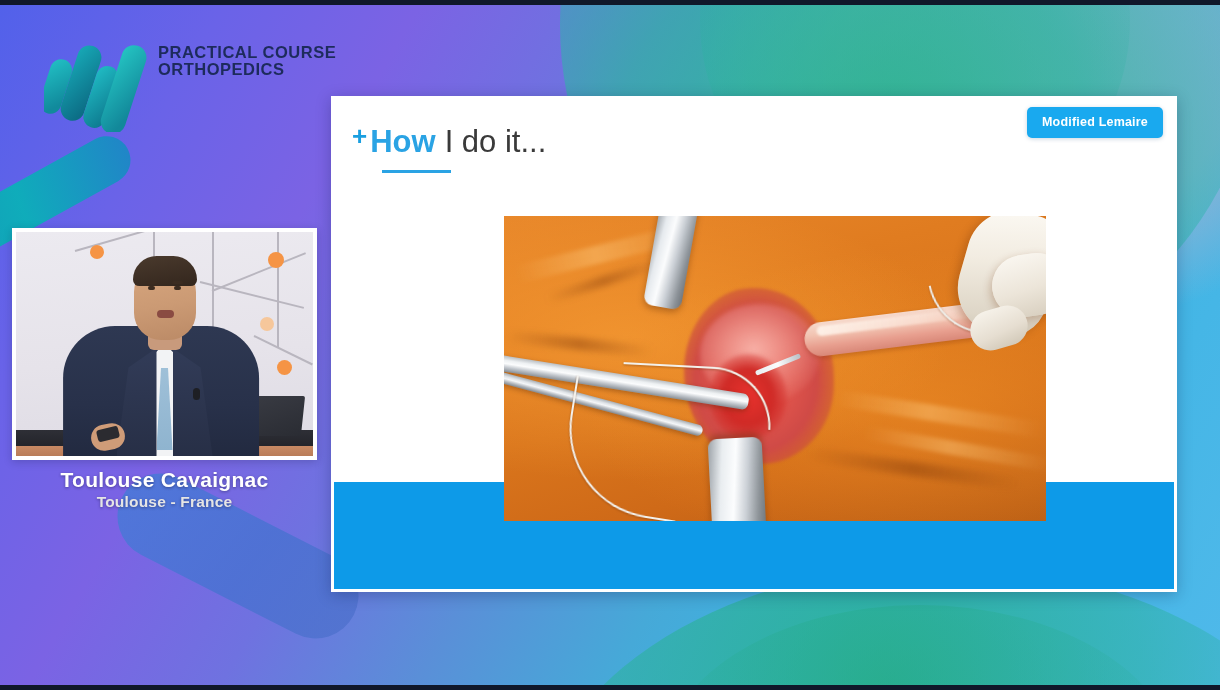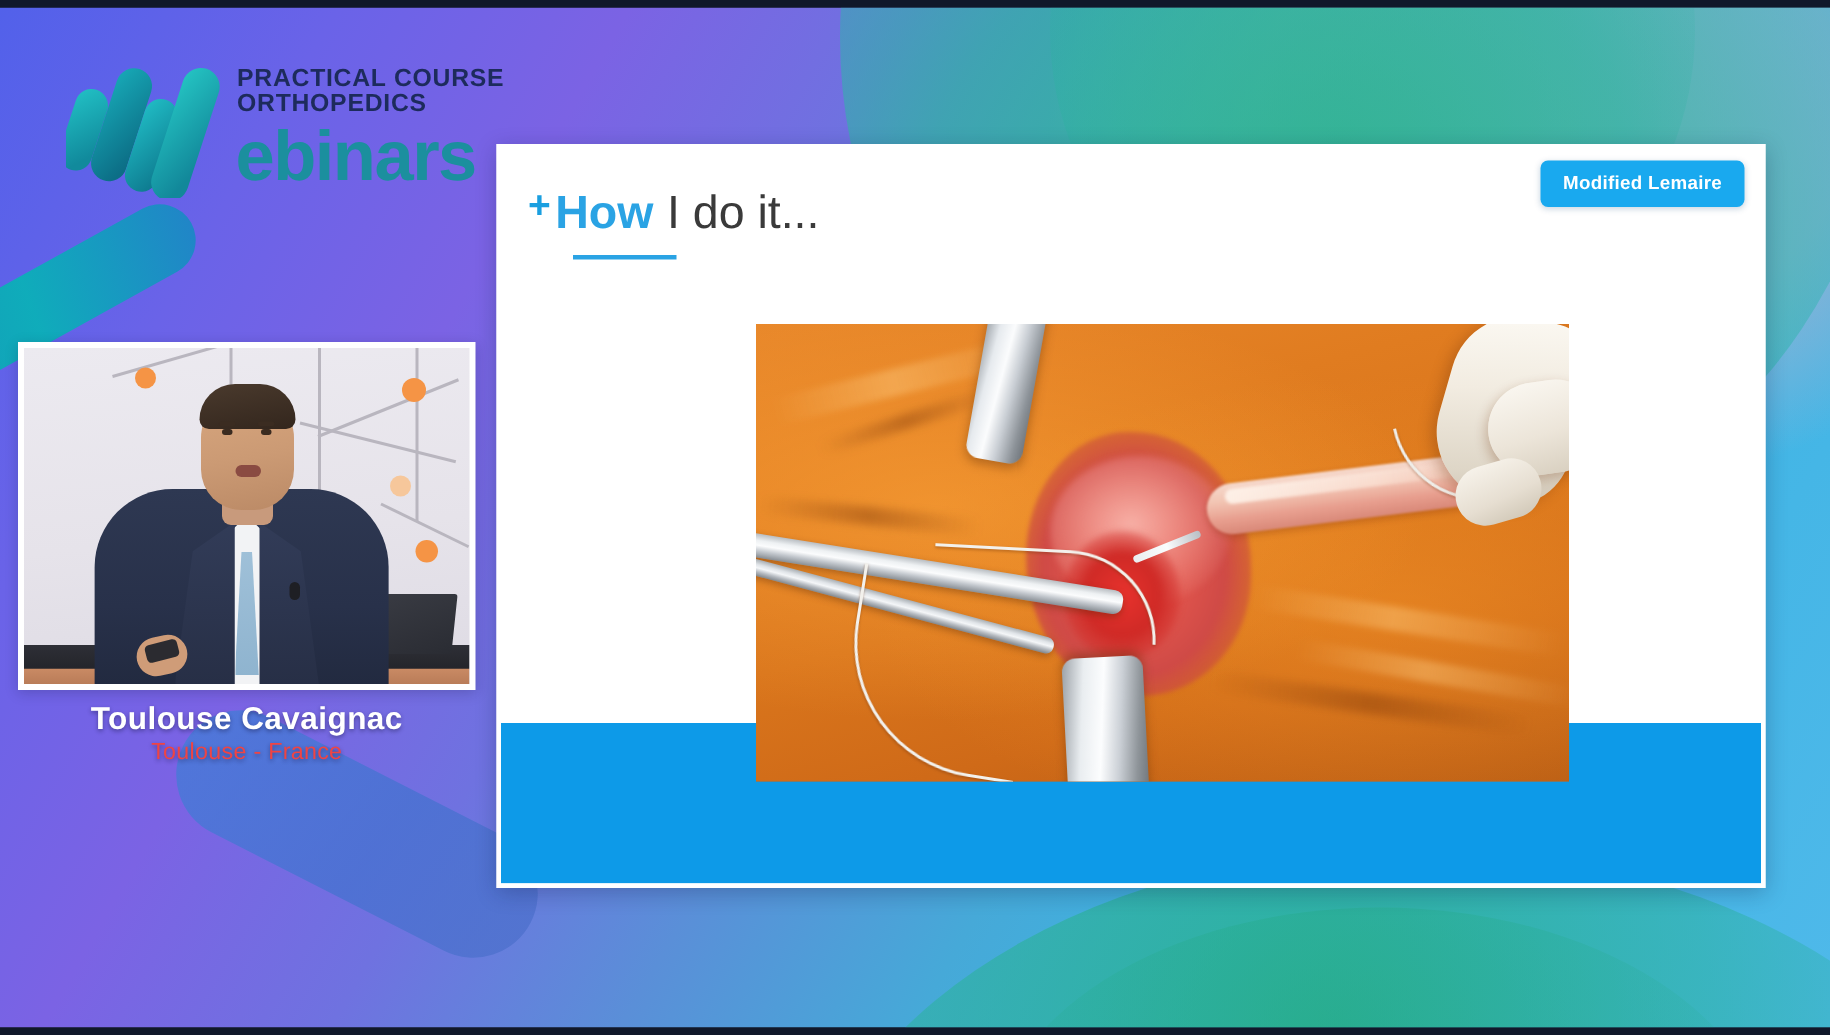--- a/index.html
+++ b/index.html
@@ -176,21 +176,21 @@
 
   
   #speaker-caption {
     position:absolute; left:12px; top:468px; width:305px; text-align:center; z-index:25;
     text-shadow:0 1px 3px rgba(20,20,60,.45);
   }
   #speaker-name {
     color:#ffffff; font-size:21px; font-weight:700; letter-spacing:.3px; line-height:1.15;
   }
   #speaker-location {
-    color:#ef4444; font-size:15.5px; font-weight:400; letter-spacing:.2px; margin-top:1px;
+    color:#e5e5e5; font-size:15.5px; font-weight:700; letter-spacing:.2px; margin-top:1px;
   }
 
   
   #slide {
     position:absolute; left:331px; top:96px; width:846px; height:496px; z-index:30;
     background:#ffffff;
     border:3px solid rgba(255,255,255,.95);
     box-shadow:0 3px 14px rgba(16,24,70,.28);
     overflow:hidden;
   }
@@ -399,21 +399,20 @@
           <rect x="26" y="16" width="24" height="78" rx="12" fill="url(#gB)"></rect>
           <rect x="50" y="30" width="22" height="64" rx="11" fill="url(#gC)"></rect>
           <rect x="68" y="2" width="25" height="92" rx="12.5" fill="url(#gD)"></rect>
         </g>
       </svg>
     </div>
     <div id="logo-text">
       <div class="logo-line1">PRACTICAL COURSE</div>
       <div class="logo-line2">ORTHOPEDICS</div>
     </div>
-    <div id="logo-wordmark">ebinars</div>
   </div>
 
   <div id="speaker-panel">
     <div id="speaker-video">
       <div class="bd-line" style="left:46%;top:0;width:2px;height:58%;"></div>
       <div class="bd-line" style="left:66%;top:0;width:2px;height:72%;"></div>
       <div class="bd-line" style="left:88%;top:0;width:2px;height:52%;"></div>
       <div class="bd-line" style="left:20%;top:8%;width:34%;height:2px;transform:rotate(-16deg);transform-origin:left center;"></div>
       <div class="bd-line" style="left:62%;top:22%;width:36%;height:2px;transform:rotate(14deg);transform-origin:left center;"></div>
       <div class="bd-line" style="left:66%;top:26%;width:34%;height:2px;transform:rotate(-22deg);transform-origin:left center;"></div>

